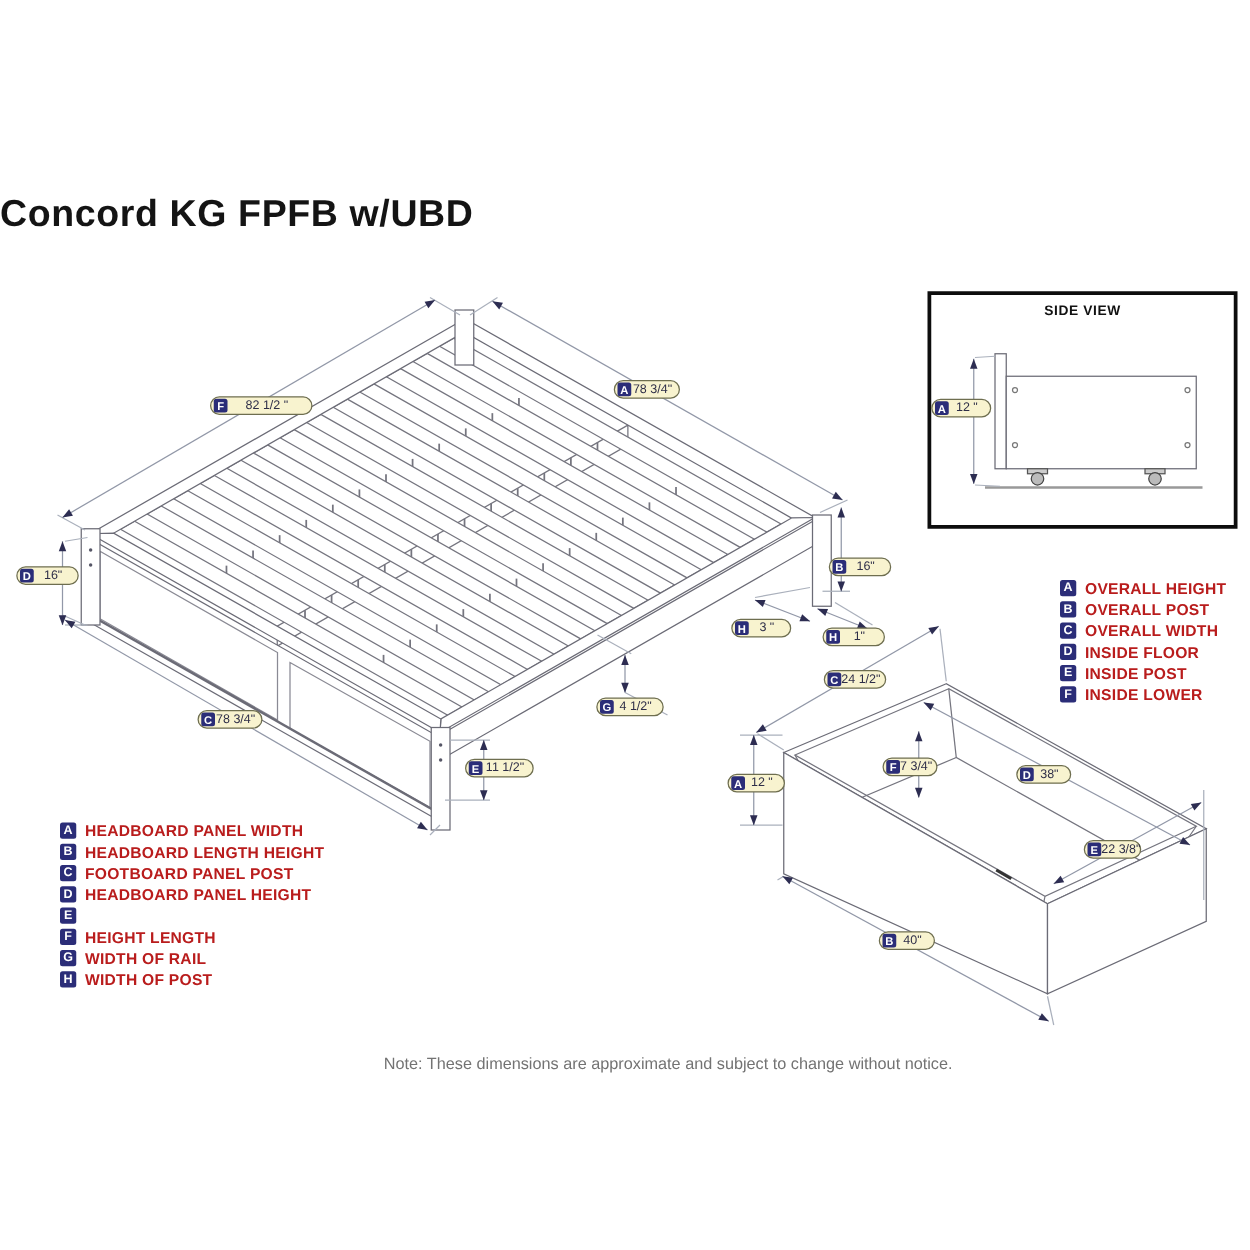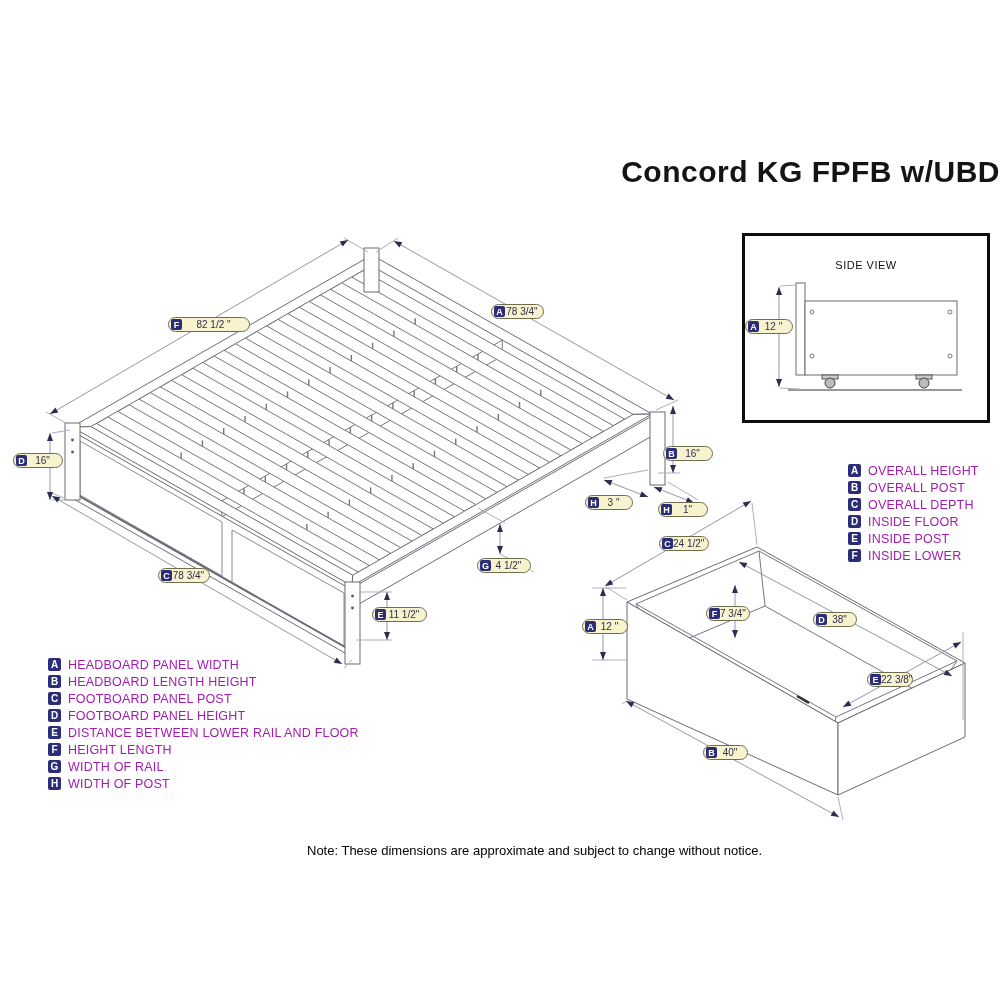--- a/index.html
+++ b/index.html
@@ -1,30 +1,30 @@
 <!DOCTYPE html>
 <html><head>
 <meta charset="utf-8">
 <style>
   html,body{margin:0;padding:0;background:#fff;}
   #page{position:relative;width:1000px;height:1000px;background:#fff;overflow:hidden;
         font-family:"Liberation Sans",sans-serif;}
   #art{position:absolute;left:0;top:0;z-index:1;}
   .overlay{position:absolute;z-index:4;}
-  #title{left:0;top:155px;width:1000px;text-align:right;font-size:30px;font-weight:bold;
+  #title{left:0;top:155px;width:1000px;text-align:left;font-size:30px;font-weight:bold;
          color:#141414;letter-spacing:.5px;}
-  #note{left:307px;top:843px;font-size:13px;color:#000000;}
+  #note{left:307px;top:843px;font-size:13px;color:#737373;}
   #sideview-box{left:742px;top:233px;width:242px;height:184px;border:3px solid #0d0d0d;z-index:2;}
-  #sideview-title{left:742px;top:259px;width:248px;text-align:center;font-size:11px;
-                  font-weight:normal;color:#111;letter-spacing:.5px;z-index:3;}
+  #sideview-title{left:742px;top:243px;width:248px;text-align:center;font-size:11px;
+                  font-weight:bold;color:#111;letter-spacing:.5px;z-index:3;}
   .legend{z-index:4;}
   .lrow{display:flex;align-items:center;gap:7px;height:17px;}
   .lbadge{width:13px;height:13px;background:#2b2d78;color:#fff;font-size:10px;font-weight:bold;
           display:flex;align-items:center;justify-content:center;border-radius:2px;flex:0 0 13px;}
-  .ltext{font-size:12.5px;font-weight:normal;color:#a21caf;white-space:nowrap;letter-spacing:.2px;}
+  .ltext{font-size:12.5px;font-weight:bold;color:#b91c1c;white-space:nowrap;letter-spacing:.2px;}
   .pill{position:absolute;display:flex;align-items:center;background:#f8f3cf;
         border:1px solid #6e6e4f;border-radius:8px;height:15px;padding:0 4px 0 2px;z-index:5;
         box-sizing:border-box;}
   .pill .b{width:11px;height:11px;background:#2b2d78;color:#fff;font-size:9px;font-weight:bold;
            display:flex;align-items:center;justify-content:center;border-radius:2px;flex:0 0 11px;}
   .pill .v{flex:1;text-align:center;font-size:10px;color:#2e2e48;white-space:nowrap;}
 </style>
 </head>
 <body>
 
@@ -290,25 +290,24 @@
     <div class="lrow">
         <span class="lbadge">B</span>
         <span class="ltext">HEADBOARD LENGTH HEIGHT</span>
       </div>
     <div class="lrow">
         <span class="lbadge">C</span>
         <span class="ltext">FOOTBOARD PANEL POST</span>
       </div>
     <div class="lrow">
         <span class="lbadge">D</span>
-        <span class="ltext">FOOTBOARD PANEL HEIGHT</span>
+        <span class="ltext">HEADBOARD PANEL HEIGHT</span>
       </div>
     <div class="lrow">
         <span class="lbadge">E</span>
-        <span class="ltext">DISTANCE BETWEEN LOWER RAIL AND FLOOR</span>
       </div>
     <div class="lrow">
         <span class="lbadge">F</span>
         <span class="ltext">HEIGHT LENGTH</span>
       </div>
     <div class="lrow">
         <span class="lbadge">G</span>
         <span class="ltext">WIDTH OF RAIL</span>
       </div>
     <div class="lrow">
@@ -321,21 +320,21 @@
     <div class="lrow">
         <span class="lbadge">A</span>
         <span class="ltext">OVERALL HEIGHT</span>
       </div>
     <div class="lrow">
         <span class="lbadge">B</span>
         <span class="ltext">OVERALL POST</span>
       </div>
     <div class="lrow">
         <span class="lbadge">C</span>
-        <span class="ltext">OVERALL DEPTH</span>
+        <span class="ltext">OVERALL WIDTH</span>
       </div>
     <div class="lrow">
         <span class="lbadge">D</span>
         <span class="ltext">INSIDE FLOOR</span>
       </div>
     <div class="lrow">
         <span class="lbadge">E</span>
         <span class="ltext">INSIDE POST</span>
       </div>
     <div class="lrow">

